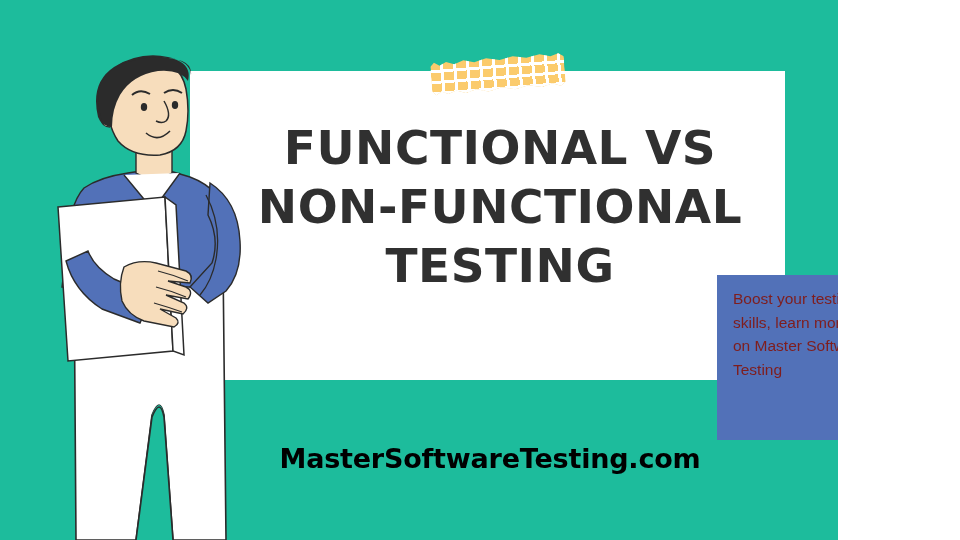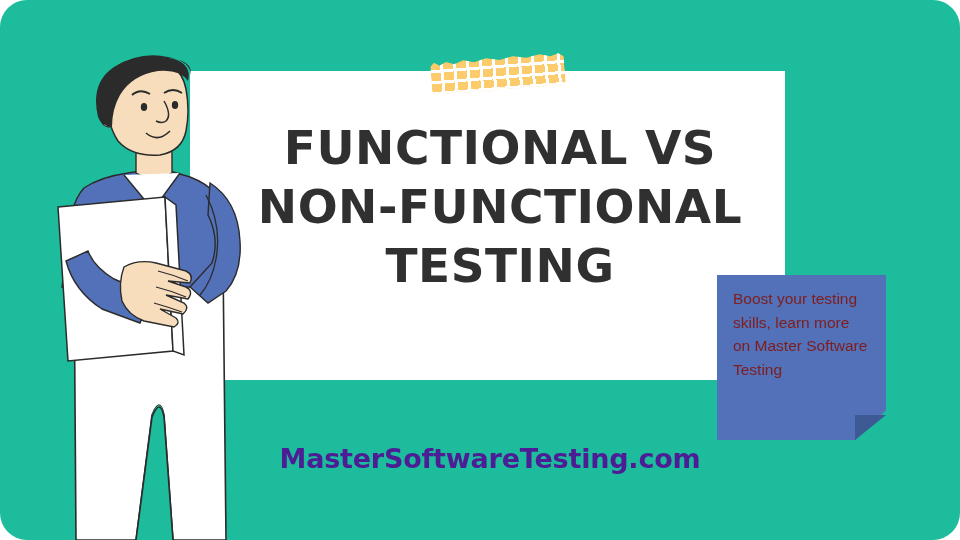--- a/index.html
+++ b/index.html
@@ -2,26 +2,25 @@
 <html><head>
 <meta charset="utf-8">
 <style>
   html, body {
     margin: 0;
     padding: 0;
     background: #ffffff;
   }
   #canvas {
     position: relative;
-    width: 960px;
+    width: 838px;
     height: 540px;
     overflow: hidden;
     background: #1DBC9C;
     font-family: "Liberation Sans", sans-serif;
-    border-radius: 27px;
   }
 
   
   .white-panel {
     position: absolute;
     left: 190px;
     top: 71px;
     width: 595px;
     height: 309px;
     background: #ffffff;
@@ -105,21 +104,21 @@
     font-family: "Liberation Sans", sans-serif;
   }
 
   
   .footer {
     position: absolute;
     left: 0px;
     top: 443px;
     width: 960px;
     text-align: center;
-    color: #4c1d95;
+    color: #000000;
     font-family: "DejaVu Sans", sans-serif;
     font-weight: bold;
     font-size: 27px;
     letter-spacing: -0.2px;
     padding-left: 20px;
     box-sizing: border-box;
   }
 
   
   .person {

